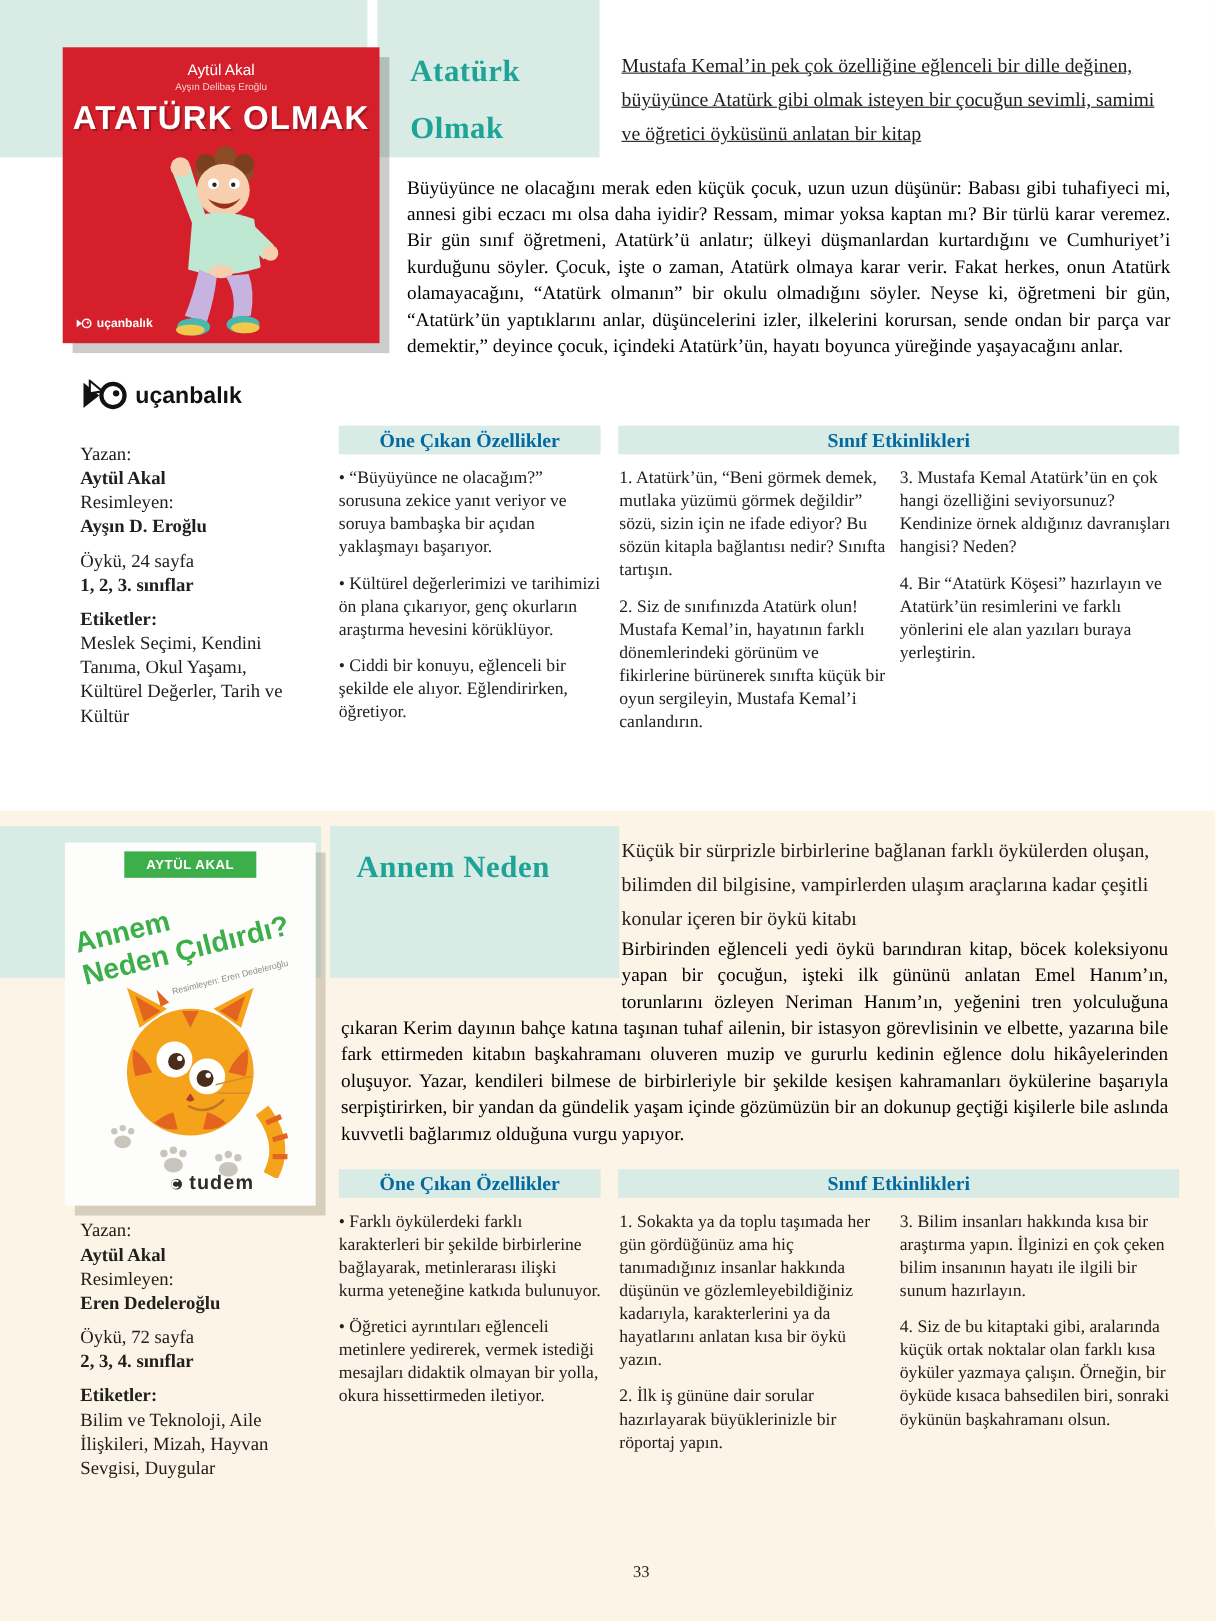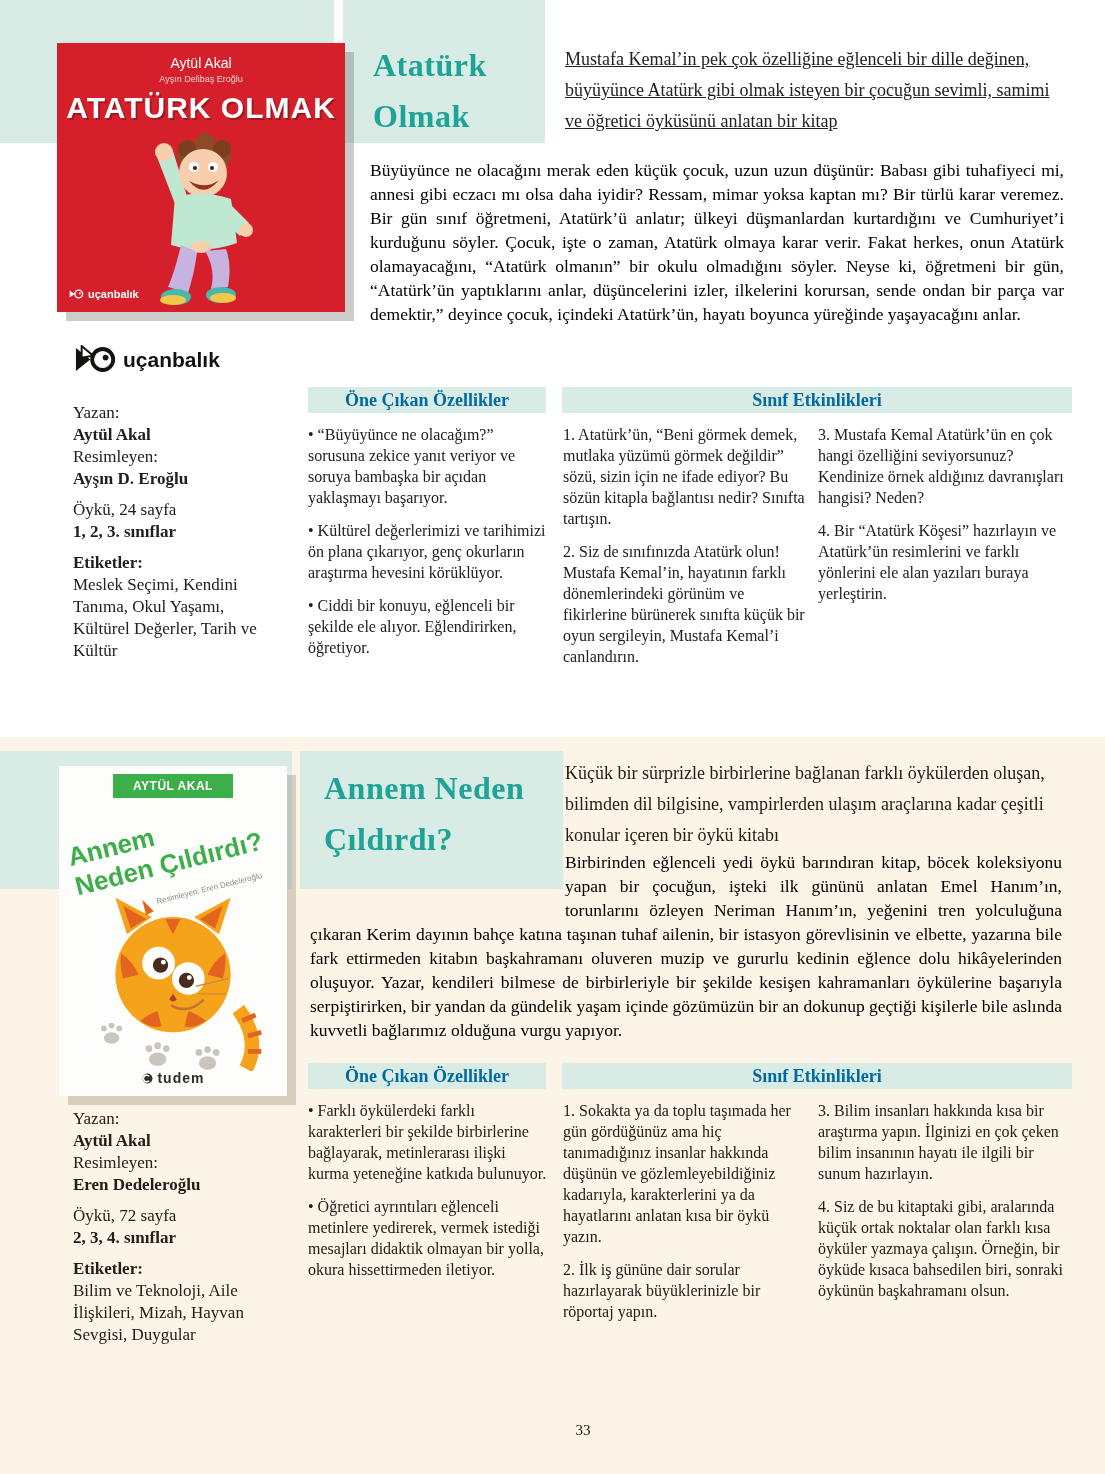--- a/index.html
+++ b/index.html
@@ -9,21 +9,21 @@
     font-family:"Liberation Serif", serif;color:#1e1c1a;
   }
   .abs{position:absolute;}
   .mint{background:#d8ebe4;}
 
   
   #section2-bg{left:0;top:737px;width:1105px;height:737px;background:#fcf4e6;}
 
   
   .book-title{
-    font-weight:bold;color:#1ea496;font-size:32px;line-height:51px;
+    font-weight:bold;color:#1ea496;font-size:28px;line-height:51px;
     letter-spacing:.5px;
   }
 
   
   .intro{font-size:18px;line-height:31px;color:#22201d;}
 
   
   .summary{font-size:17.5px;line-height:24px;text-align:justify;color:#000000;}
   .float-spacer{float:left;width:255px;height:50px;}
 
@@ -71,21 +71,21 @@
   }
   #cover2 .c2-title{
     position:absolute;left:10px;top:52px;width:200px;color:#3cae4a;
     font-size:26px;font-weight:bold;transform:rotate(-14deg);line-height:30px;
   }
   #cover2 .c2-credit{
     position:absolute;left:96px;top:118px;color:#8b8b85;font-size:8px;transform:rotate(-14deg);
   }
   #cover2 .c2-pub{
     position:absolute;bottom:10px;width:100%;text-align:center;color:#2f2b28;
-    font-size:14px;font-weight:bold;letter-spacing:1px;
+    font-size:18px;font-weight:bold;letter-spacing:1px;margin-left:20px;
   }
   #cover2 svg.cat{position:absolute;left:18px;top:120px;}
 
   
   #publogo1{left:74px;top:345px;display:flex;align-items:center;gap:5px;
     font-family:"Liberation Sans", sans-serif;font-weight:bold;font-size:21px;color:#141210;}
 
   #page-number{left:0;top:1422px;width:1078px;text-align:center;font-size:15px;color:#22201d;padding-left:44px;}
 </style>
 </head>
@@ -239,21 +239,20 @@
       <svg width="11" height="11" viewBox="0 0 20 20" style="vertical-align:-1px;">
         <circle cx="10" cy="10" r="9" fill="#2f2b28"></circle>
         <path d="M13 6 A6 6 0 1 0 13 14" stroke="#fff" stroke-width="3" fill="none"></path>
       </svg>
       <span>tudem</span>
     </div>
   </div>
 
   <div class="abs book-title" style="left:310px;top:763px;margin-left:14px;">
     <div>Annem Neden</div>
-    <div>Çıldırdı?</div>
   </div>
 
   <div class="abs intro" style="left:565px;top:758px;width:505px;">Küçük bir sürprizle birbirlerine bağlanan farklı öykülerden oluşan, bilimden dil bilgisine, vampirlerden ulaşım araçlarına kadar çeşitli konular içeren bir öykü kitabı</div>
 
   <div class="abs summary" style="left:310px;top:850px;width:752px;">
     <div class="float-spacer"></div>
     <span>Birbirinden eğlenceli yedi öykü barındıran kitap, böcek koleksiyonu yapan bir çocuğun, işteki ilk gününü anlatan Emel Hanım’ın, torunlarını özleyen Neriman Hanım’ın, yeğenini tren yolculuğuna çıkaran Kerim dayının bahçe katına taşınan tuhaf ailenin, bir istasyon görevlisinin ve elbette, yazarına bile fark ettirmeden kitabın başkahramanı oluveren muzip ve gururlu kedinin eğlence dolu hikâyelerinden oluşuyor. Yazar, kendileri bilmese de birbirleriyle bir şekilde kesişen kahramanları öykülerine başarıyla serpiştirirken, bir yandan da gündelik yaşam içinde gözümüzün bir an dokunup geçtiği kişilerle bile aslında kuvvetli bağlarımız olduğuna vurgu yapıyor.</span>
   </div>
 
   <div class="abs sidebar" style="left:73px;top:1108px;">

